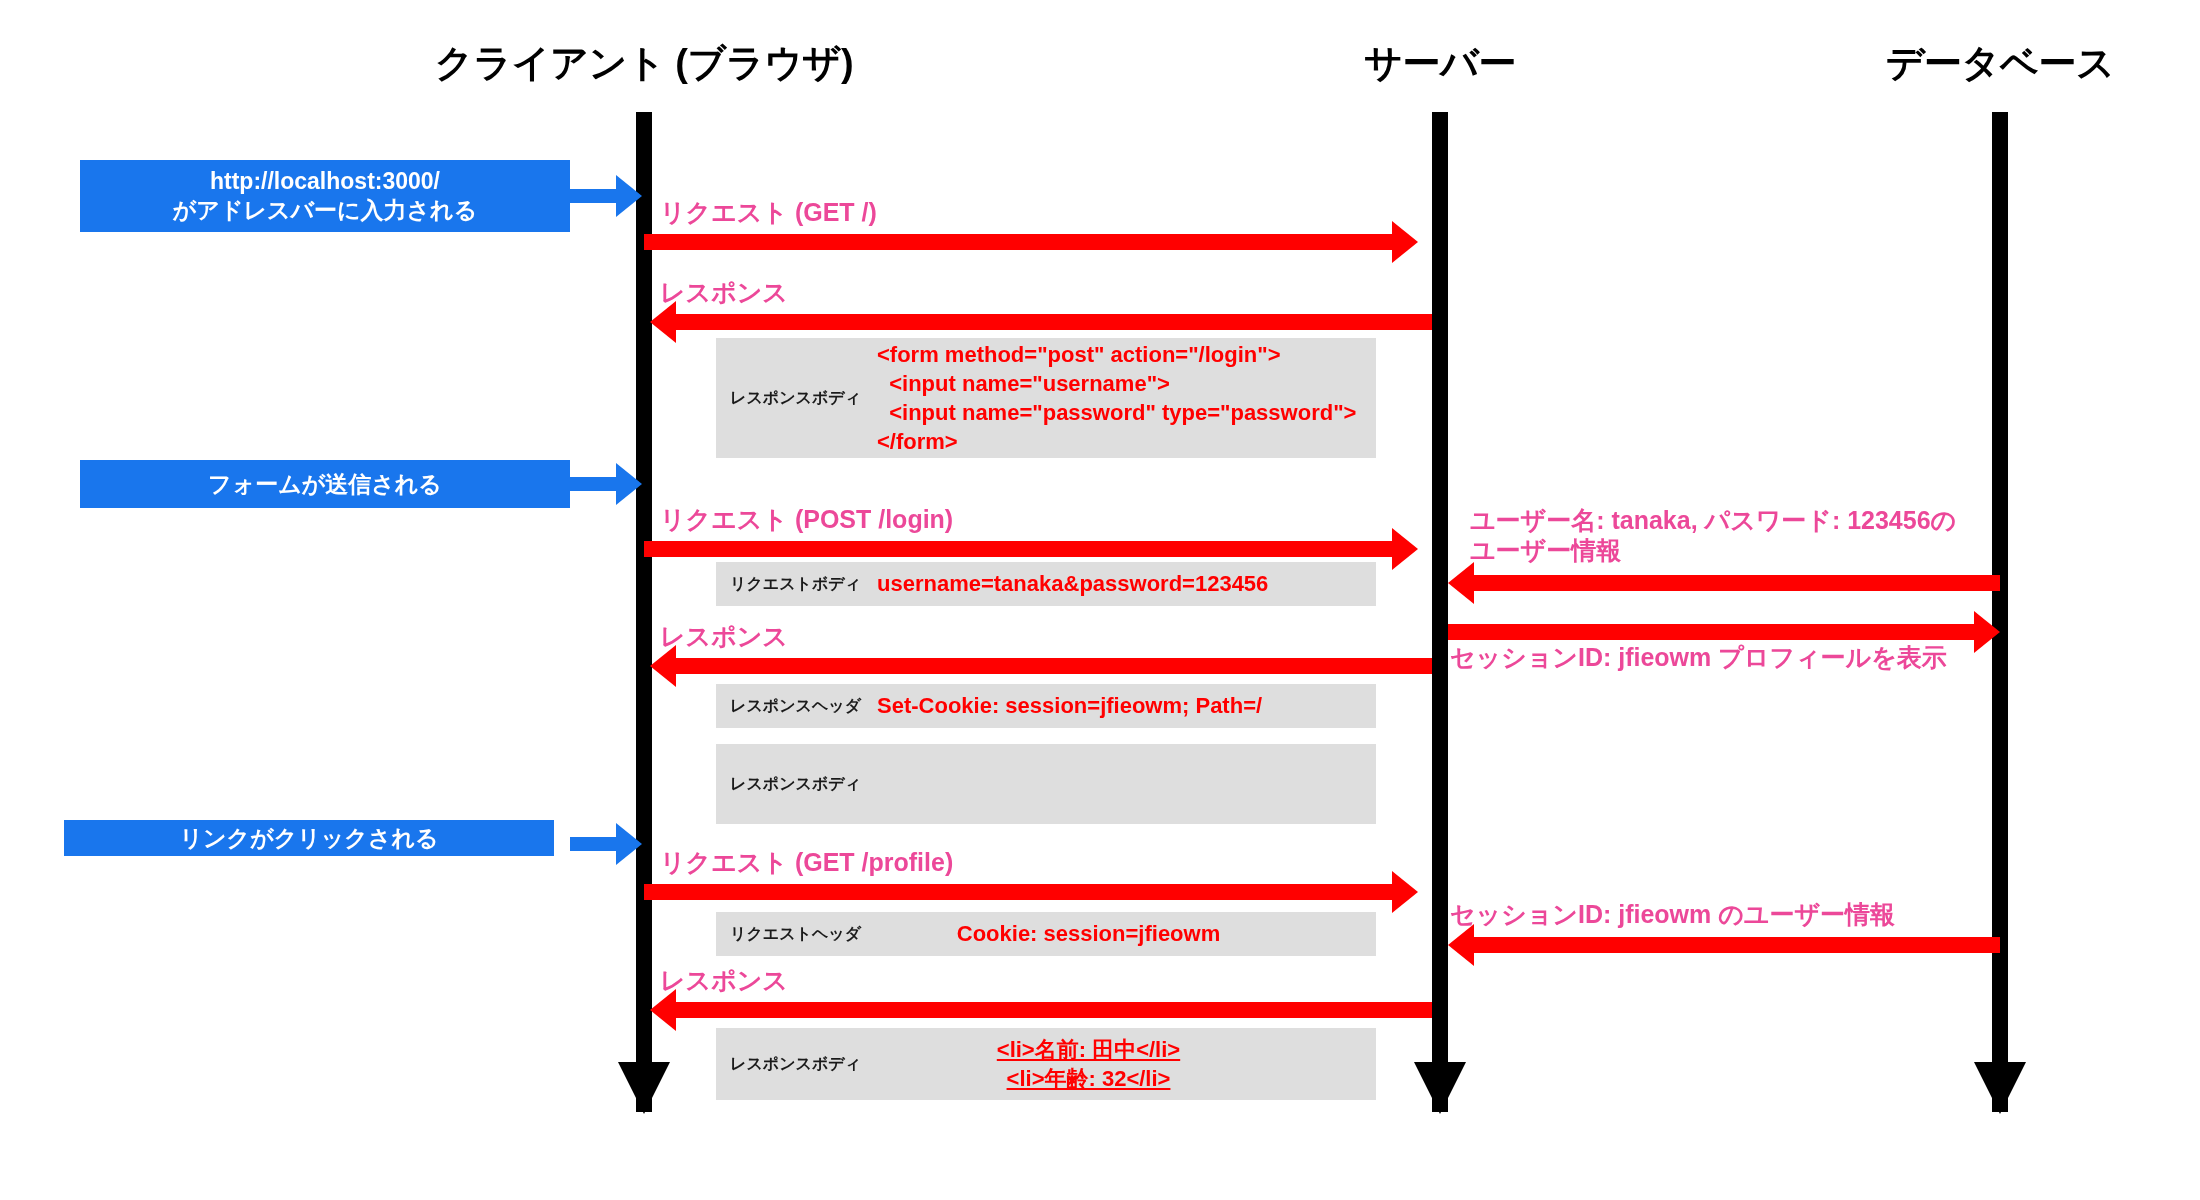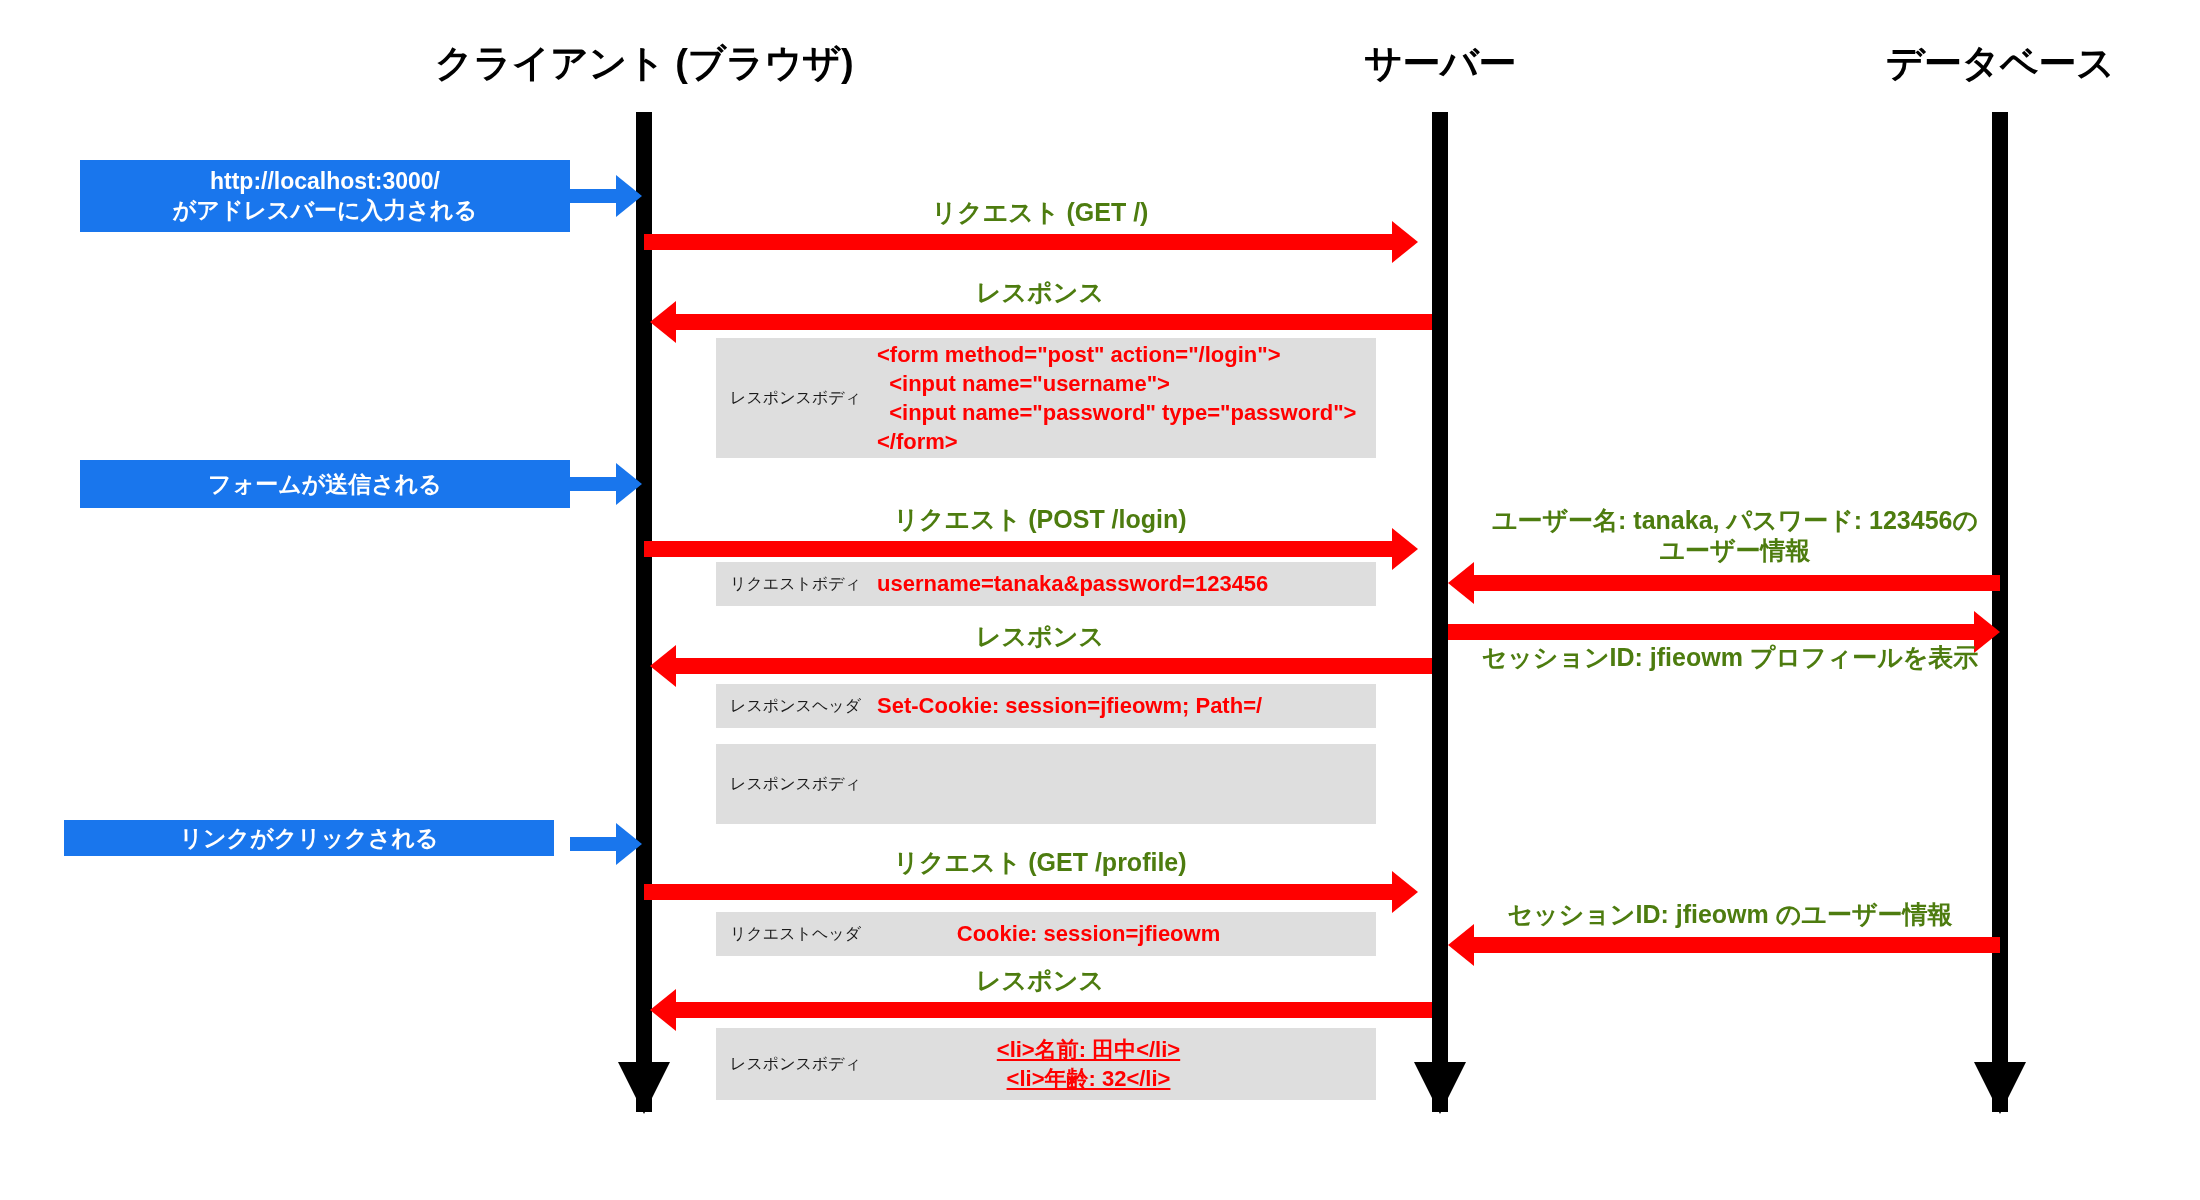--- a/index.html
+++ b/index.html
@@ -61,24 +61,24 @@
   .msg-head-left {
     position: absolute;
     width: 0;
     height: 0;
     border-top: 21px solid transparent;
     border-bottom: 21px solid transparent;
     border-right: 26px solid #FF0000;
   }
   .msg-label {
     position: absolute;
-    color: #4d7c0f;
+    color: #ec4899;
     font-weight: bold;
     font-size: 25px;
-    text-align: center;
+    text-align: left;
     white-space: nowrap;
     line-height: 1.15;
   }
   .msg-label.two-line {
     white-space: normal;
     line-height: 1.2;
   }
 
   
   .action-box {
@@ -113,21 +113,21 @@
   .note-box {
     position: absolute;
     background: #DEDEDE;
     box-sizing: border-box;
     display: flex;
     align-items: center;
   }
   .note-label {
     color: #1a1a1a;
     font-size: 16px;
-    font-weight: normal;
+    font-weight: bold;
     white-space: nowrap;
     flex: 0 0 auto;
     padding-left: 14px;
   }
   .note-code {
     color: #FF0000;
     font-weight: bold;
     font-size: 22px;
     line-height: 1.32;
     white-space: pre;

